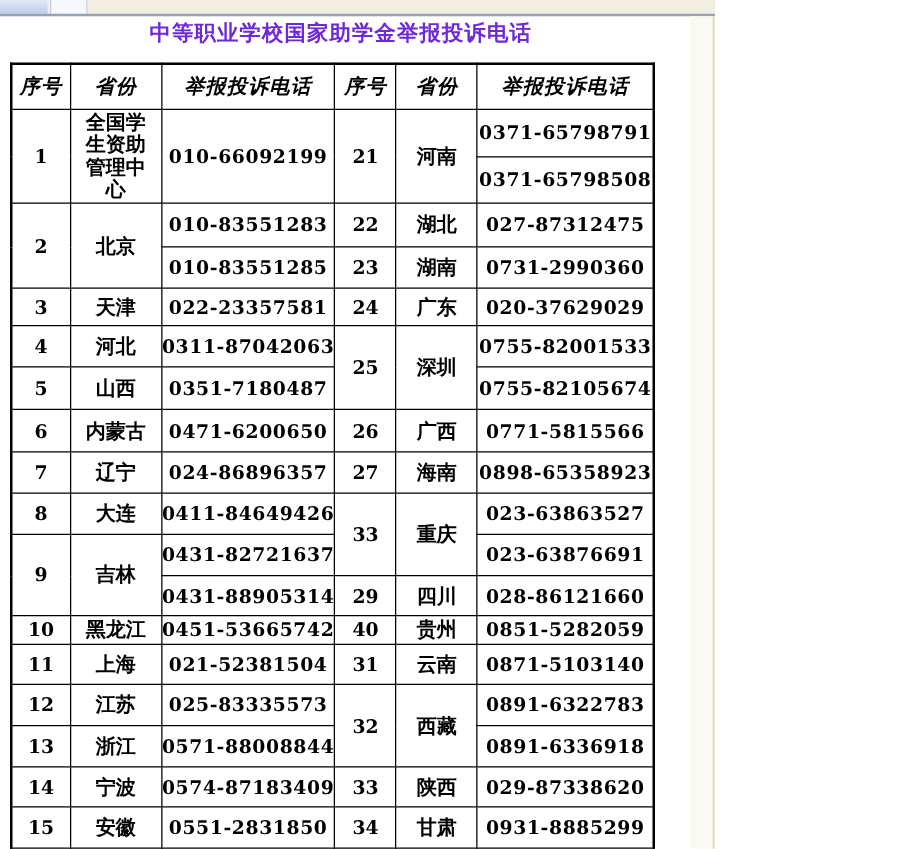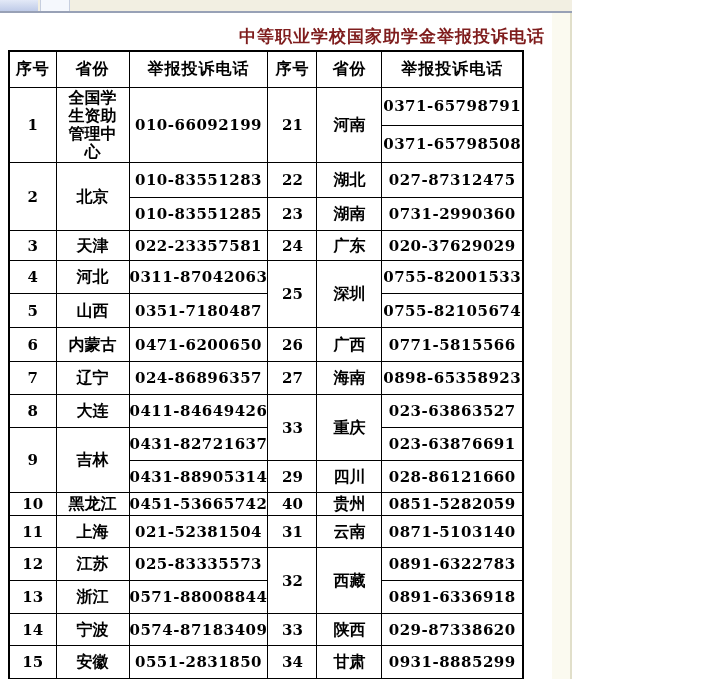--- a/index.html
+++ b/index.html
@@ -12,28 +12,28 @@
   .chrome{position:absolute;left:0;top:0;width:572px;height:13px;background:#f2efe2;}
   .chrome-left{position:absolute;left:0;top:0;width:38px;height:11px;
     background:linear-gradient(#e3e9f7,#bfcbe8);}
   .chrome-tab{position:absolute;left:40px;top:0;width:28px;height:11px;
     background:#f5f8fd;border-left:1px solid #c7cfdf;border-right:1px solid #c7cfdf;}
   .chrome-line{position:absolute;left:0;top:11px;width:572px;height:2px;background:#98a1b6;}
   
   .side-strip{position:absolute;left:552px;top:13px;width:18px;height:666px;
     background:#fbfaf0;border-right:2px solid #e1dfca;}
   
-  .title{position:absolute;left:0;top:25px;width:545px;text-align:right;
-    color:#7f1d1d;font-size:17px;font-weight:bold;letter-spacing:1px;white-space:nowrap;}
+  .title{position:absolute;left:0;top:15px;width:545px;text-align:center;
+    color:#6d28d9;font-size:17px;font-weight:bold;letter-spacing:1px;white-space:nowrap;}
   
   table{position:absolute;left:8px;top:50px;border-collapse:collapse;table-layout:fixed;
     border:2px solid #000;}
   th,td{border:1px solid #000;font-weight:bold;color:#000;text-align:center;
     vertical-align:middle;padding:0;overflow:hidden;}
-  th{font-size:16px;height:35px;letter-spacing:1px;}
+  th{font-size:16px;height:35px;letter-spacing:1px;font-style:italic;}
   td.no{font-size:15px;font-family:"DejaVu Serif","Liberation Serif",serif;}
   td.prov{font-size:16px;line-height:18px;padding:1px 5px;}
   td.phone{font-size:15px;letter-spacing:0.5px;white-space:nowrap;}
 </style>
 </head>
 <body>
 
 <div class="chrome">
   <div class="chrome-left"></div>
   <div class="chrome-tab"></div>

